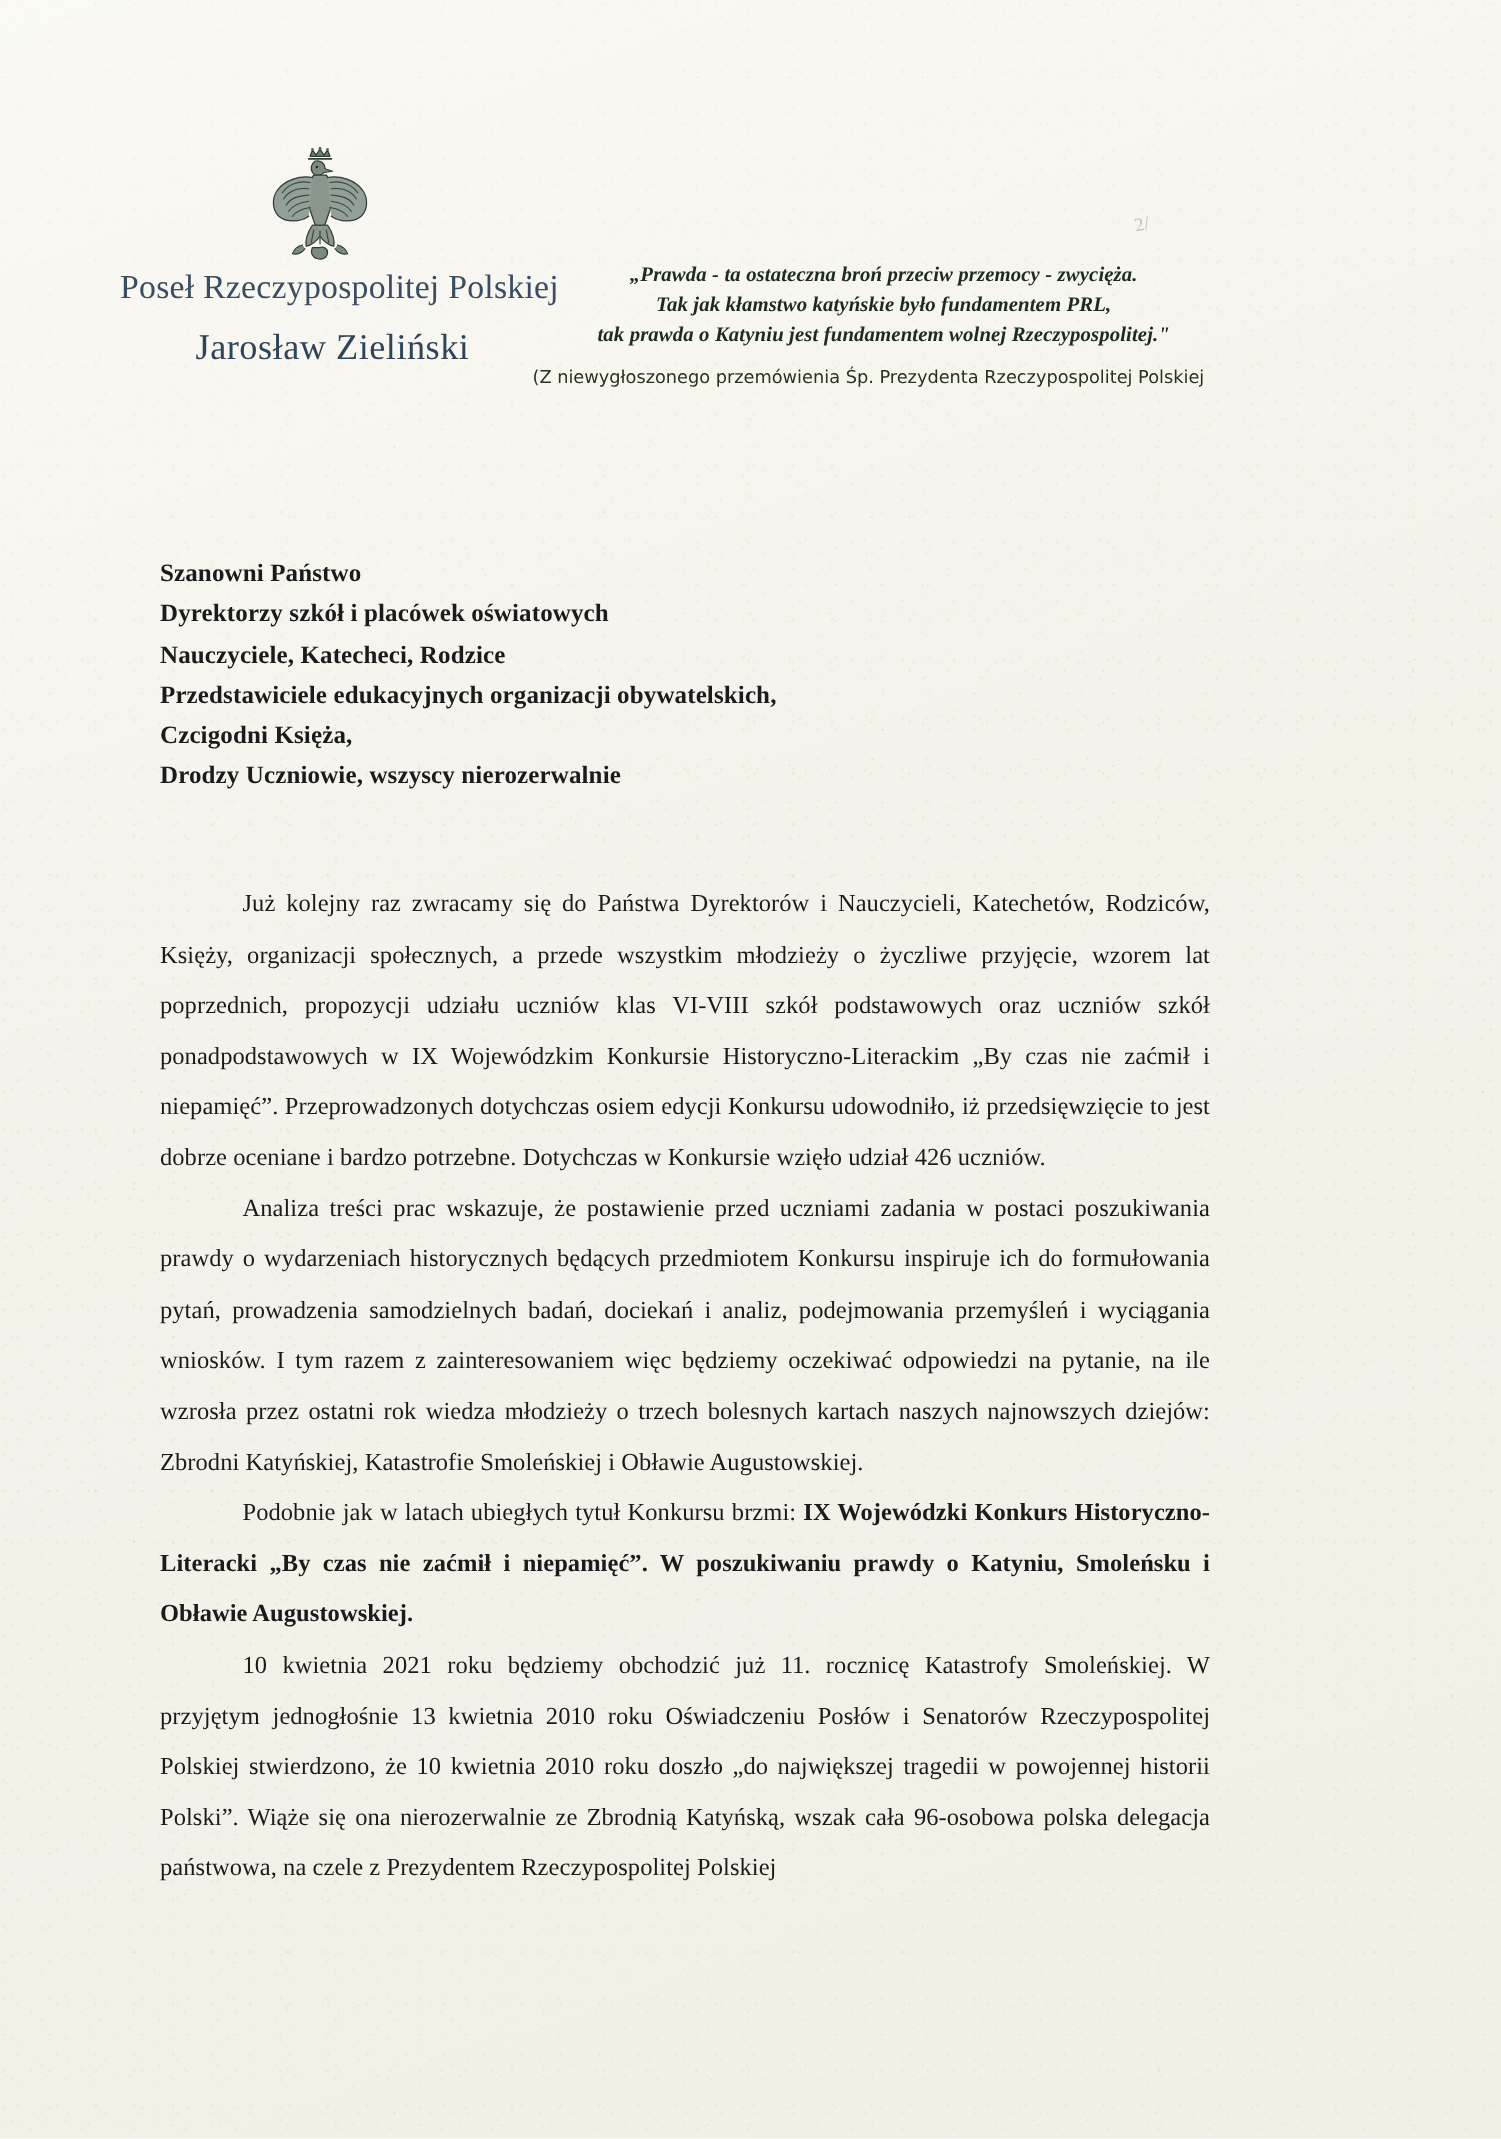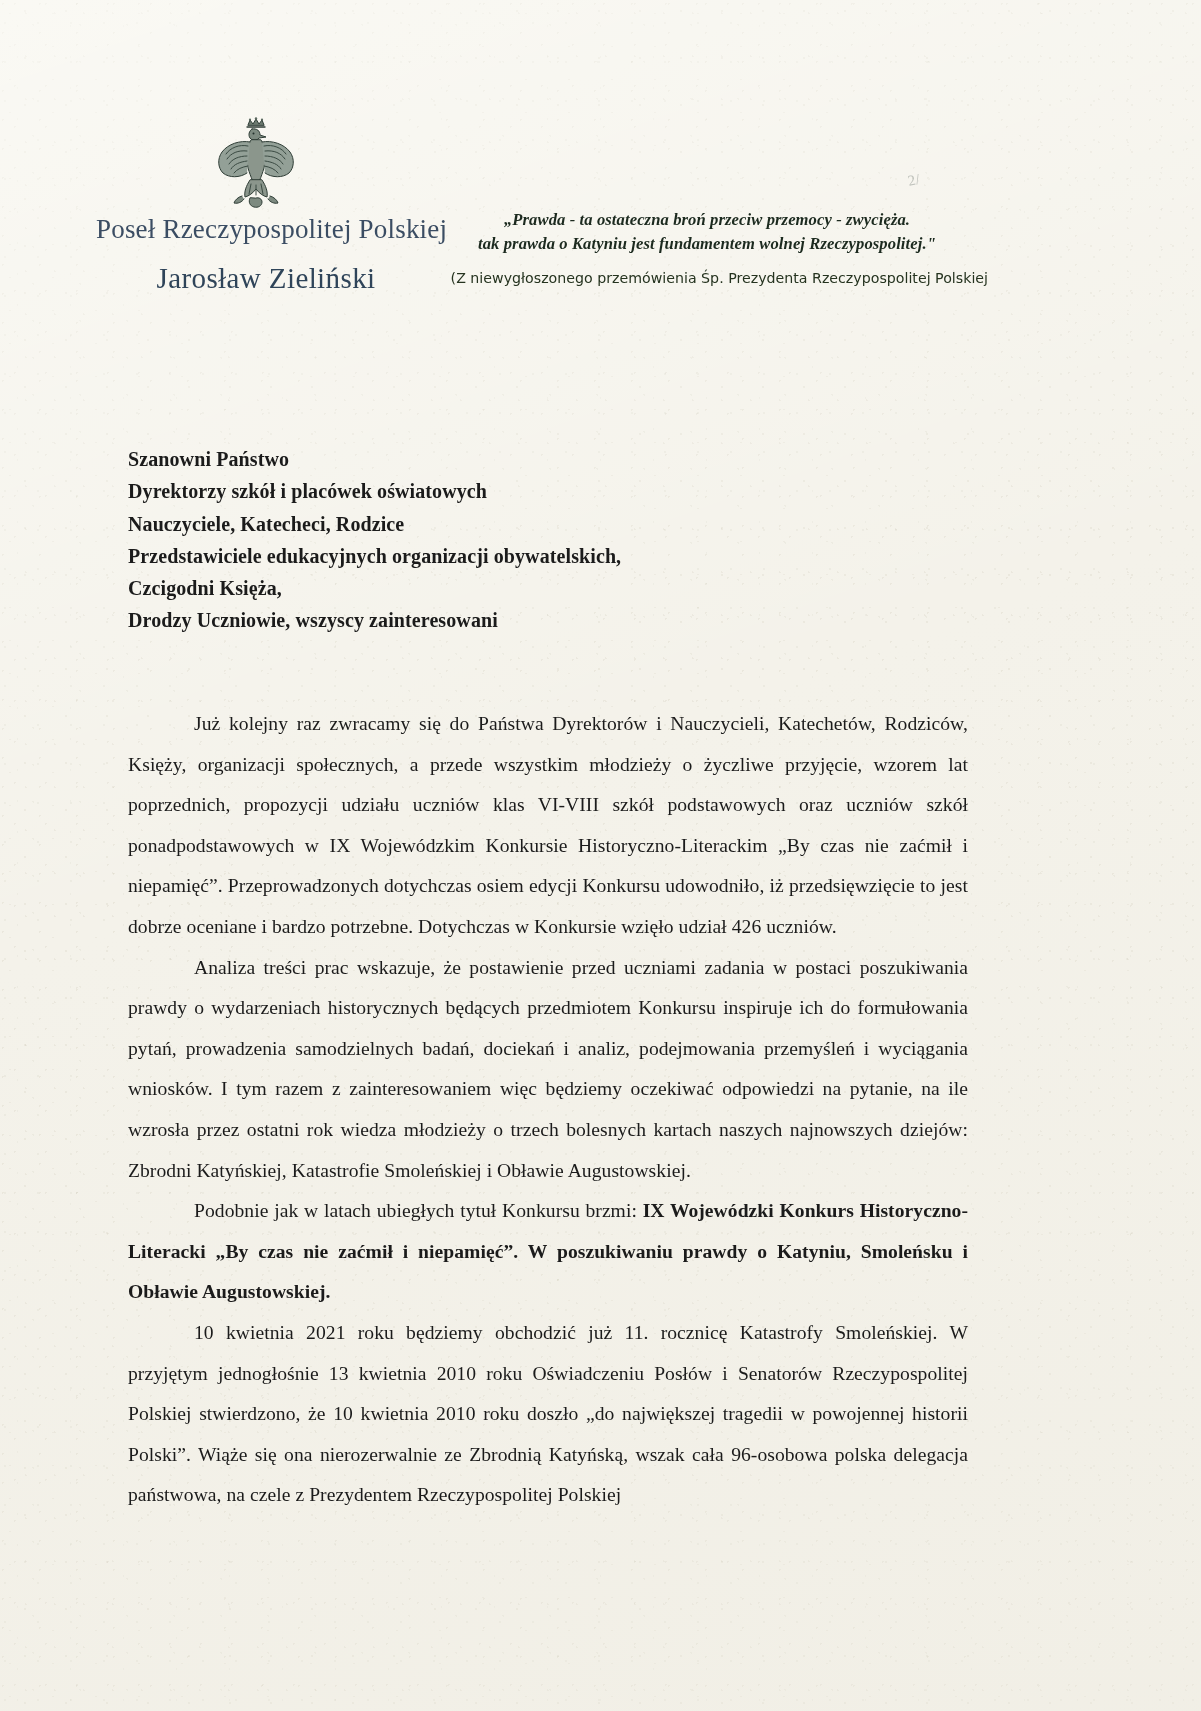--- a/index.html
+++ b/index.html
@@ -91,21 +91,21 @@
     line-height: 24px;
     letter-spacing: 0.1px;
     color: #1c2a1f;
   }
   .quote-attrib {
     margin-top: 12px;
     font-family: "DejaVu Sans", sans-serif;
     font-size: 14.2px;
     line-height: 20.5px;
     color: #25331f;
-    text-align: right;
+    text-align: left;
   }
   .faint-mark {
     position: absolute;
     left: 908px;
     top: 172px;
     font-family: "Liberation Serif", serif;
     font-size: 15px;
     color: rgba(90,100,95,0.35);
     transform: rotate(-12deg);
   }
@@ -197,34 +197,35 @@
 
     <div class="letterhead">
       <div class="lh-role">Poseł Rzeczypospolitej Polskiej</div>
       <div class="lh-name">Jarosław Zieliński</div>
     </div>
 
     <div class="faint-mark">2/</div>
 
     <div class="quote-block">
       <div class="quote-line">„Prawda - ta ostateczna broń przeciw przemocy - zwycięża.</div>
+      <div class="quote-line">Tak jak kłamstwo katyńskie było fundamentem PRL,</div>
       <div class="quote-line">tak prawda o Katyniu jest fundamentem wolnej Rzeczypospolitej."</div>
       <div class="quote-attrib">
         <div>(Z niewygłoszonego przemówienia Śp. Prezydenta Rzeczypospolitej Polskiej</div>
       </div>
     </div>
   </div>
 
   <div class="addressee">
     <div>Szanowni Państwo</div>
     <div>Dyrektorzy szkół i placówek oświatowych</div>
     <div>Nauczyciele, Katecheci, Rodzice</div>
     <div>Przedstawiciele edukacyjnych organizacji obywatelskich,</div>
     <div>Czcigodni Księża,</div>
-    <div>Drodzy Uczniowie, wszyscy zainteresowani</div>
+    <div>Drodzy Uczniowie, wszyscy nierozerwalnie</div>
   </div>
 
   <div class="body-copy">
     <p class="para">Już kolejny raz zwracamy się do Państwa Dyrektorów i Nauczycieli, Katechetów, Rodziców, Księży, organizacji społecznych, a przede wszystkim młodzieży o życzliwe przyjęcie, wzorem lat poprzednich, propozycji udziału uczniów klas VI-VIII szkół podstawowych oraz uczniów szkół ponadpodstawowych w IX Wojewódzkim Konkursie Historyczno-Literackim „By czas nie zaćmił i niepamięć”. Przeprowadzonych dotychczas osiem edycji Konkursu udowodniło, iż przedsięwzięcie to jest dobrze oceniane i bardzo potrzebne. Dotychczas w Konkursie wzięło udział 426 uczniów.</p>
     <p class="para">Analiza treści prac wskazuje, że postawienie przed uczniami zadania w postaci poszukiwania prawdy o wydarzeniach historycznych będących przedmiotem Konkursu inspiruje ich do formułowania pytań, prowadzenia samodzielnych badań, dociekań i analiz, podejmowania przemyśleń i wyciągania wniosków. I tym razem z zainteresowaniem więc będziemy oczekiwać odpowiedzi na pytanie, na ile wzrosła przez ostatni rok wiedza młodzieży o trzech bolesnych kartach naszych najnowszych dziejów: Zbrodni Katyńskiej, Katastrofie Smoleńskiej i Obławie Augustowskiej.</p>
     <p class="para"><span>Podobnie jak w latach ubiegłych tytuł Konkursu brzmi: </span><b>IX Wojewódzki Konkurs Historyczno-Literacki „By czas nie zaćmił i niepamięć”. W poszukiwaniu prawdy o Katyniu, Smoleńsku i Obławie Augustowskiej.</b></p>
     <p class="para">10 kwietnia 2021 roku będziemy obchodzić już 11. rocznicę Katastrofy Smoleńskiej. W przyjętym jednogłośnie 13 kwietnia 2010 roku Oświadczeniu Posłów i Senatorów Rzeczypospolitej Polskiej stwierdzono, że 10 kwietnia 2010 roku doszło „do największej tragedii w powojennej historii Polski”. Wiąże się ona nierozerwalnie ze Zbrodnią Katyńską, wszak cała 96-osobowa polska delegacja państwowa, na czele z Prezydentem Rzeczypospolitej Polskiej</p>
   </div>
 </div>
 

